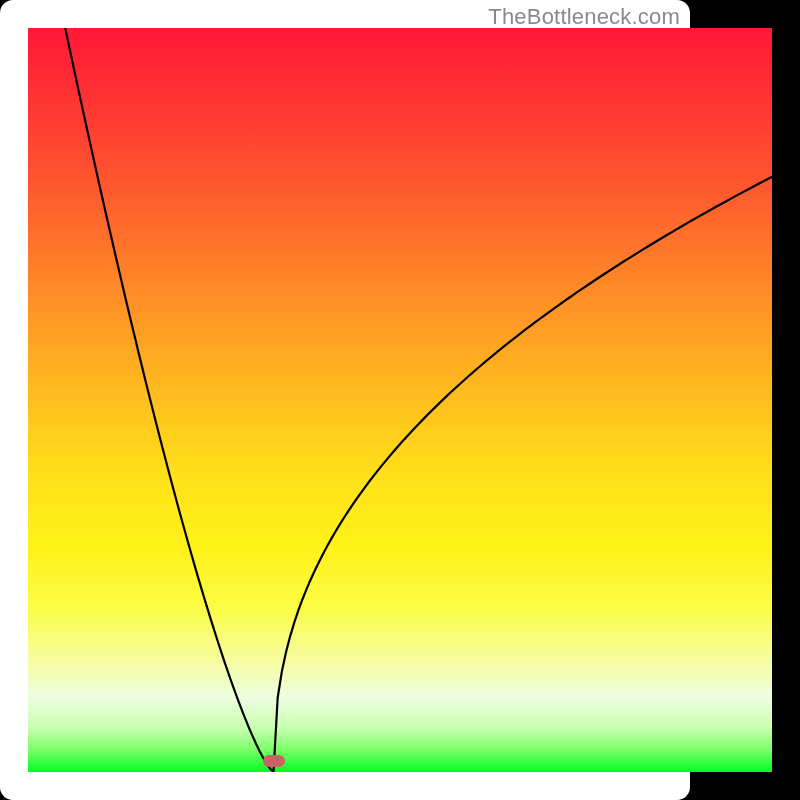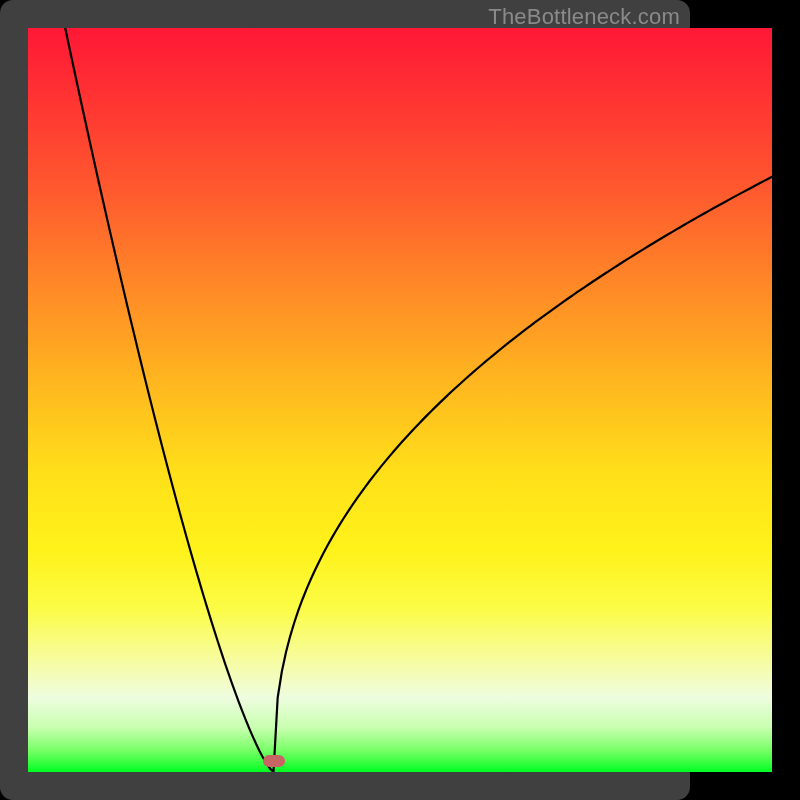--- a/index.html
+++ b/index.html
@@ -1,17 +1,17 @@
 <!DOCTYPE html>
 <html><head>
 <meta charset="utf-8">
 <style>
   * { margin: 0; padding: 0; box-sizing: border-box; }
   html, body { width: 800px; height: 800px; overflow: hidden; background: #000; }
-  .wrap { position: relative; width: 690px; height: 800px; background: #404040; border-radius: 13px; }
+  .wrap { position: relative; width: 690px; height: 800px; background: #ffffff; border-radius: 13px; }
   .plot {
     position: absolute;
     left: 28px;
     top: 28px;
     width: 744px;
     height: 744px;
     background: linear-gradient(to bottom,
       #ff1836 0%,
       #ff2f33 8%,
       #ff5a2e 22%,

